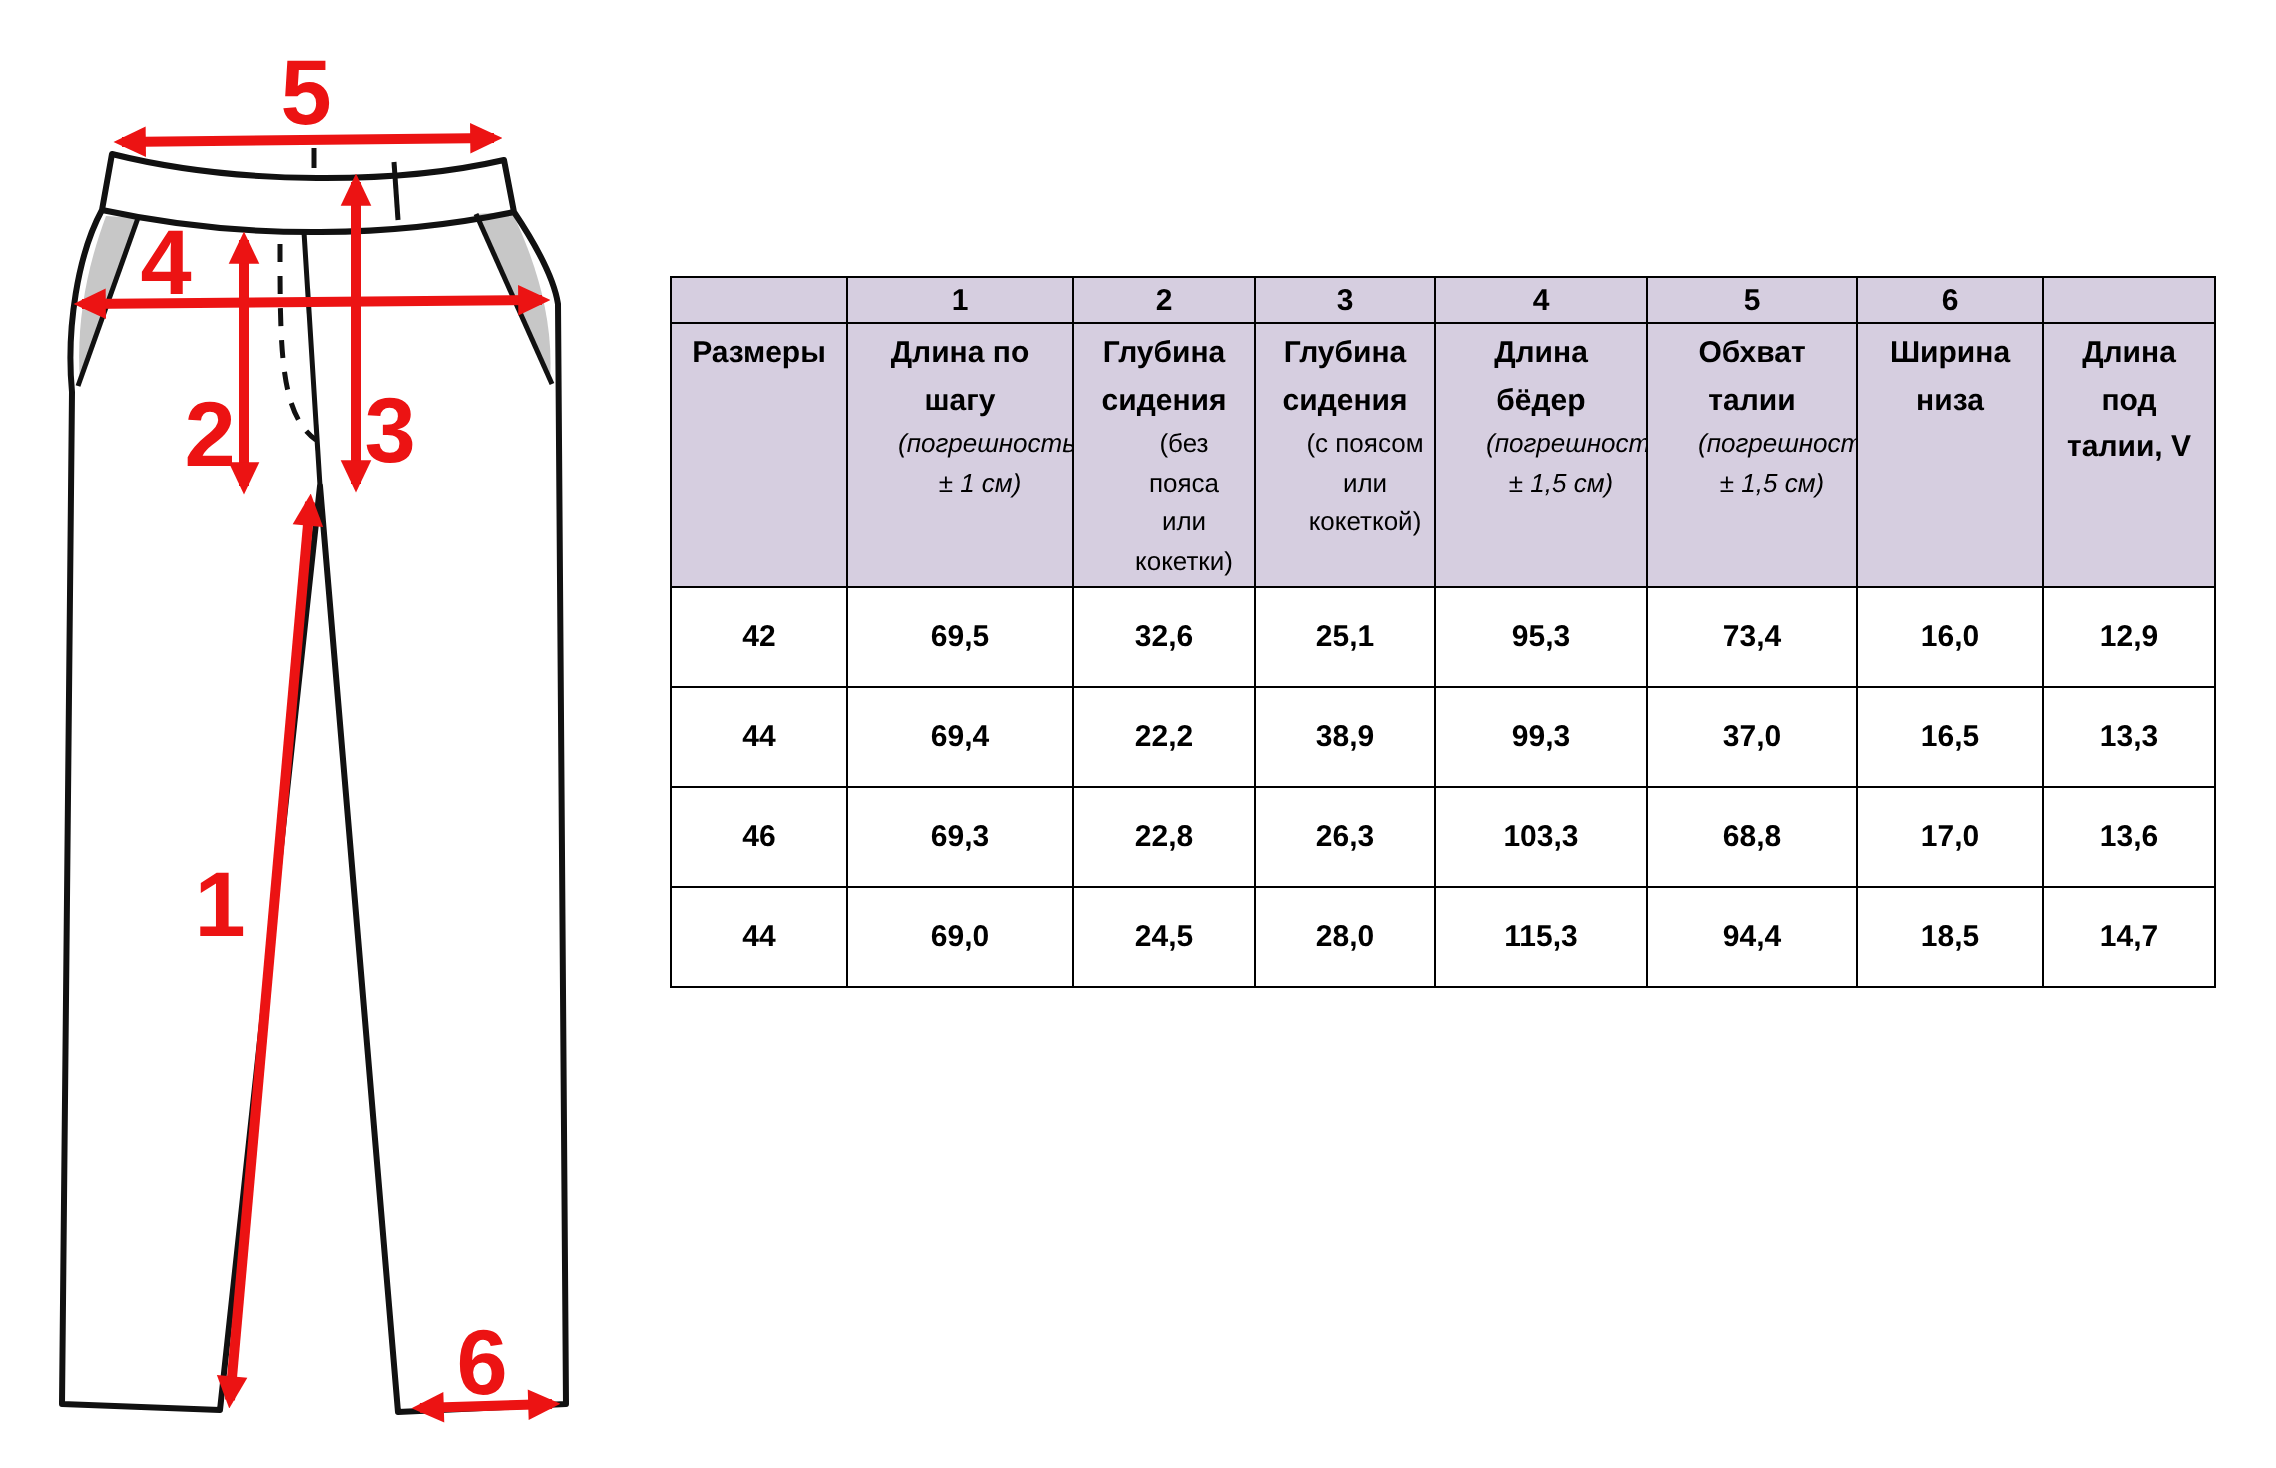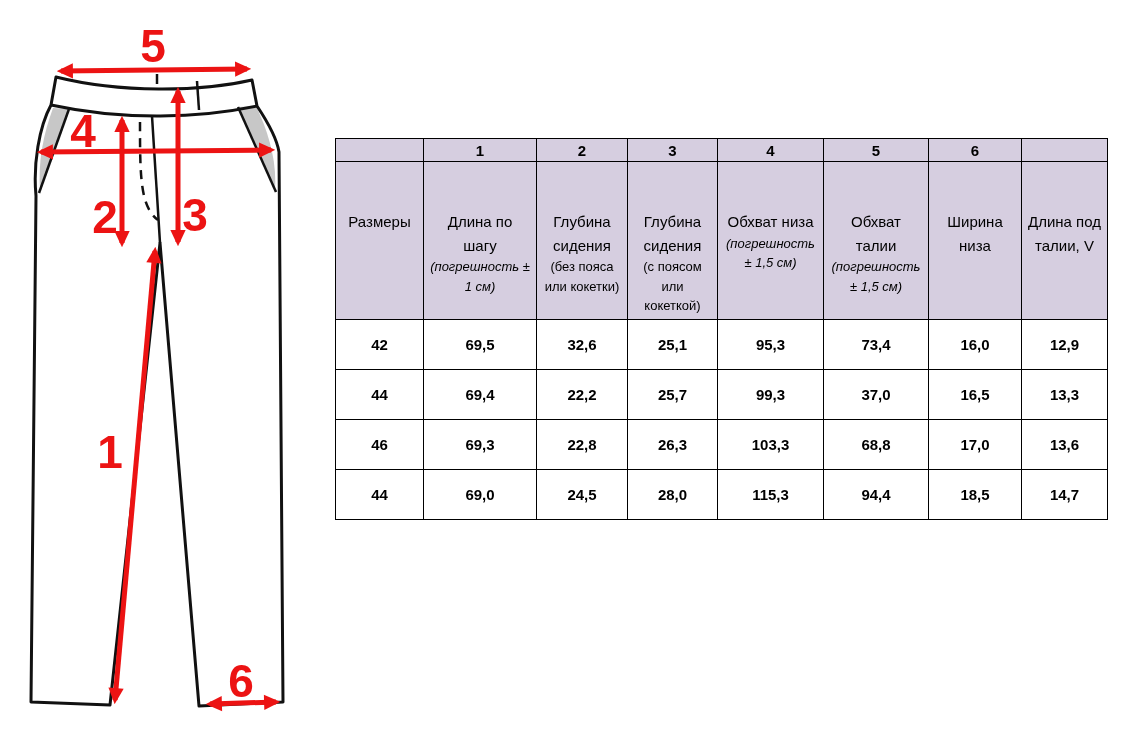--- a/index.html
+++ b/index.html
@@ -10,22 +10,22 @@
   .pants-svg{position:absolute;left:0;top:0;}
 
   table.size-table{
     position:absolute;left:335px;top:138px;width:772px;
     border-collapse:collapse;table-layout:fixed;
   }
   .size-table td,.size-table th{border:1.5px solid #000;box-sizing:border-box;overflow:hidden;}
   .size-table thead td,.size-table thead th{background:#d6cee0;}
   .num-row td{height:23px;padding:0 2px;text-align:center;font-weight:bold;font-size:15px;}
   .hdr-row th{height:120px;vertical-align:top;text-align:center;padding:3px 5px;font-weight:normal;}
-  .h-title{font-weight:normal;font-size:15px;line-height:1.58;margin-top:45px;}
-  .h-note{font-size:13px;line-height:1.5;}
+  .h-title{font-weight:bold;font-size:15px;line-height:1.58;}
+  .h-note{font-size:13px;line-height:1.5;margin-left:20px;}
   .h-note.italic{font-style:italic;}
   .size-table tbody td{height:40px;text-align:center;font-weight:bold;font-size:15px;background:#fff;padding:16px 2px;}
 
   .m-label{font-family:"Liberation Sans",sans-serif;font-weight:bold;font-size:46px;fill:#ec1313;text-anchor:middle;}
 </style>
 </head>
 <body>
 
 <div class="stage">
 
@@ -100,21 +100,21 @@
         </th>
         <th>
           <div class="h-title">Глубина сидения</div>
           <div class="h-note">(без пояса или кокетки)</div>
         </th>
         <th>
           <div class="h-title">Глубина сидения</div>
           <div class="h-note">(с поясом или кокеткой)</div>
         </th>
         <th>
-          <div class="h-title">Обхват низа</div>
+          <div class="h-title">Длина бёдер</div>
           <div class="h-note italic">(погрешность ± 1,5 см)</div>
         </th>
         <th>
           <div class="h-title">Обхват талии</div>
           <div class="h-note italic">(погрешность ± 1,5 см)</div>
         </th>
         <th>
           <div class="h-title">Ширина низа</div>
         </th>
         <th>
@@ -130,21 +130,21 @@
           <td>25,1</td>
           <td>95,3</td>
           <td>73,4</td>
           <td>16,0</td>
           <td>12,9</td>
         </tr>
         <tr>
           <td>44</td>
           <td>69,4</td>
           <td>22,2</td>
-          <td>25,7</td>
+          <td>38,9</td>
           <td>99,3</td>
           <td>37,0</td>
           <td>16,5</td>
           <td>13,3</td>
         </tr>
         <tr>
           <td>46</td>
           <td>69,3</td>
           <td>22,8</td>
           <td>26,3</td>

